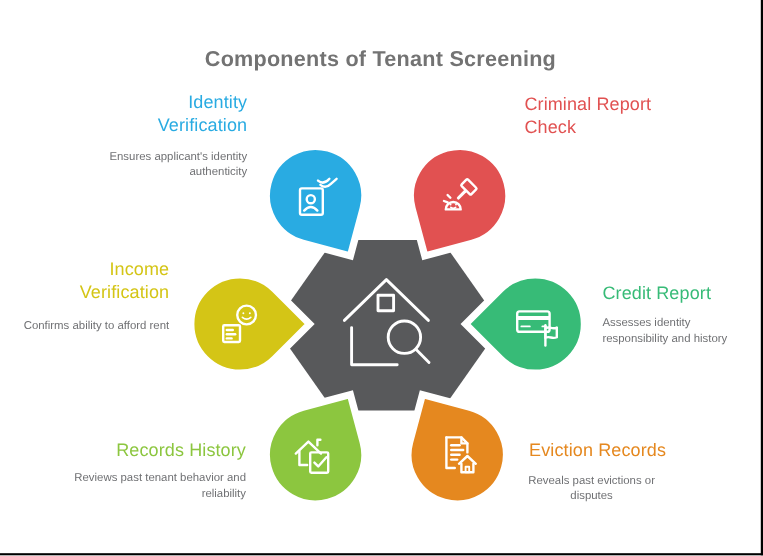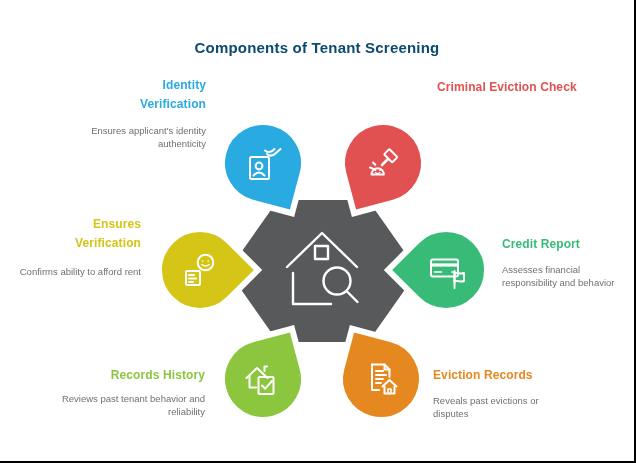--- a/index.html
+++ b/index.html
@@ -3,21 +3,21 @@
 <meta charset="utf-8">
 <style>
   html,body{margin:0;padding:0;background:#fff;}
   .canvas{
     position:relative;width:636px;height:463px;background:#ffffff;
     box-sizing:border-box;border-right:2px solid #000;border-bottom:2px solid #000;
     font-family:"Liberation Sans", sans-serif;overflow:hidden;
   }
   .title{
     position:absolute;left:0;right:0;top:39px;text-align:center;
-    font-size:15px;font-weight:bold;color:#0c4a6e;letter-spacing:.2px;
+    font-size:18px;font-weight:bold;color:#737373;letter-spacing:.2px;
   }
   svg.layer{position:absolute;left:0;top:0;z-index:1;}
   .drop{
     position:absolute;width:76px;height:76px;border:6px solid #fff;z-index:2;
     display:flex;align-items:center;justify-content:center;
   }
   .drop .ic{width:46px;height:46px;display:flex;align-items:center;justify-content:center;}
   .drop svg{stroke:#fff;fill:none;stroke-width:2;stroke-linecap:round;stroke-linejoin:round;}
   .d-identity{left:219px;top:119px;border-radius:50% 50% 0 50%;transform:rotate(15deg);}
   .d-identity .ic{transform:rotate(-15deg);}
@@ -25,35 +25,35 @@
   .d-criminal .ic{transform:rotate(15deg);}
   .d-income{left:156px;top:226px;border-radius:50% 50% 0 50%;transform:rotate(-45deg);}
   .d-income .ic{transform:rotate(45deg);}
   .d-credit{left:402px;top:226px;border-radius:50% 50% 50% 0;transform:rotate(45deg);}
   .d-credit .ic{transform:rotate(-45deg);}
   .d-rental{left:219px;top:335px;border-radius:50% 0 50% 50%;transform:rotate(-15deg);}
   .d-rental .ic{transform:rotate(15deg);}
   .d-eviction{left:337px;top:335px;border-radius:0 50% 50% 50%;transform:rotate(15deg);}
   .d-eviction .ic{transform:rotate(-15deg);}
   .tb{position:absolute;z-index:2;}
-  .tb .lbl{font-size:12px;font-weight:bold;line-height:19px;letter-spacing:.1px;}
+  .tb .lbl{font-size:15px;font-weight:normal;line-height:19px;letter-spacing:.1px;}
   .tb .dsc{font-size:9.5px;line-height:13px;color:#6f7073;margin-top:10px;}
   .ta-r{text-align:right;}
   .ta-l{text-align:left;}
   .t-identity{right:428px;top:76px;width:150px;}
   .t-identity .lbl{width:110px;margin-left:40px;}
   .t-criminal{left:437px;top:78px;width:145px;}
   .t-income{right:493px;top:215px;width:140px;}
   .t-income .lbl{width:95px;margin-left:45px;}
   .t-income .dsc{margin-top:12px;text-align:right;}
   .t-credit{left:502px;top:235px;width:130px;}
   .t-credit .dsc{width:115px;margin-top:9px;}
   .t-rental{right:429px;top:366px;width:145px;}
   .t-rental .dsc{margin-top:7px;}
-  .t-eviction{left:433px;top:366px;width:130px;}
+  .t-eviction{left:433px;top:366px;width:130px;text-align:center;}
   .t-eviction .dsc{width:120px;margin-top:9px;}
 </style>
 </head>
 <body>
 
 <div class="canvas">
 
   <div class="title">Components of Tenant Screening</div>
 
   <svg class="layer" width="636" height="463" viewBox="0 0 636 463">
@@ -150,31 +150,31 @@
       </svg>
     </span>
   </div>
 
   <div class="tb ta-r t-identity">
     <div class="lbl" style="color: rgb(41, 171, 226);">Identity Verification</div>
     <div class="dsc">Ensures applicant's identity authenticity</div>
   </div>
 
   <div class="tb ta-l t-criminal">
-    <div class="lbl" style="color: rgb(225, 81, 81);">Criminal Eviction Check</div>
+    <div class="lbl" style="color: rgb(225, 81, 81);">Criminal Report Check</div>
   </div>
 
   <div class="tb ta-r t-income">
-    <div class="lbl" style="color: rgb(212, 197, 22);">Ensures Verification</div>
+    <div class="lbl" style="color: rgb(212, 197, 22);">Income Verification</div>
     <div class="dsc">Confirms ability to afford rent</div>
   </div>
 
   <div class="tb ta-l t-credit">
     <div class="lbl" style="color: rgb(55, 187, 119);">Credit Report</div>
-    <div class="dsc">Assesses financial responsibility and behavior</div>
+    <div class="dsc">Assesses identity responsibility and history</div>
   </div>
 
   <div class="tb ta-r t-rental">
     <div class="lbl" style="color: rgb(140, 198, 63);">Records History</div>
     <div class="dsc">Reviews past tenant behavior and reliability</div>
   </div>
 
   <div class="tb ta-l t-eviction">
     <div class="lbl" style="color: rgb(229, 136, 31);">Eviction Records</div>
     <div class="dsc">Reveals past evictions or disputes</div>

